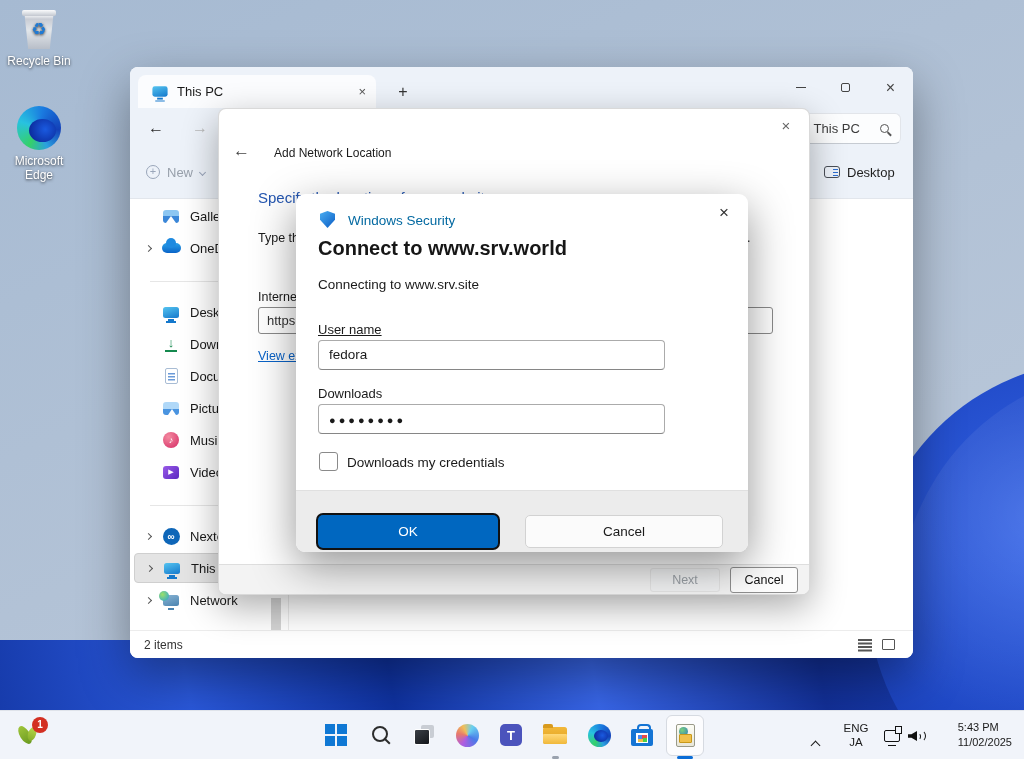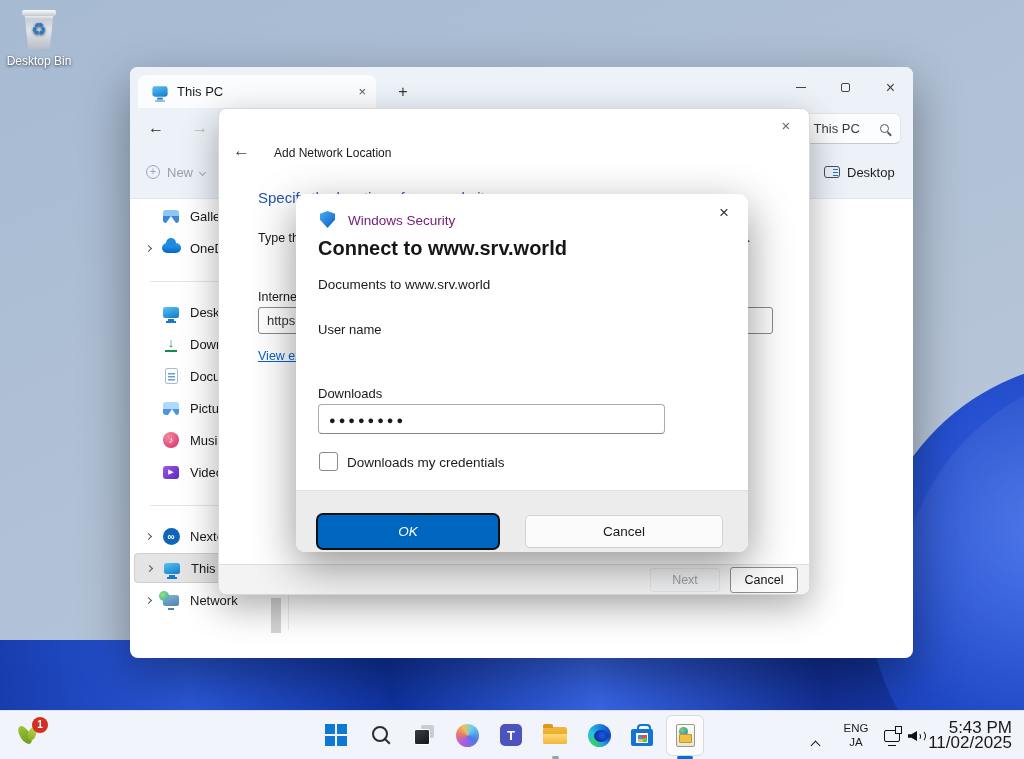--- a/index.html
+++ b/index.html
@@ -105,32 +105,32 @@
   .wiz-input { position:absolute; left:39px; top:198px; width:515px; height:27px; border:1px solid #8a8a8a; border-radius:3px; background:#fff; font-size:13px; color:#333; line-height:25px; padding-left:8px; }
   .wiz-link { position:absolute; left:39px; top:240px; font-size:12.5px; color:#0a63c8; text-decoration:underline; white-space:nowrap; }
   .wiz-footer { position:absolute; left:0; right:0; top:455px; height:32px; background:#f3f3f3; border-top:1px solid #dedede; }
   .wiz-btn { position:absolute; height:24px; border-radius:3px; font-size:12.5px; text-align:center; line-height:22px; }
   .wiz-next { left:431px; top:459px; width:70px; background:#f1f2f3; border:1px solid #e4e4e4; color:#9aa0a6; }
   .wiz-cancel { left:511px; top:458px; width:68px; height:26px; background:#fdfdfd; border:1px solid #8f8f8f; color:#111; line-height:24px; }
 
   
   .secdlg { position:absolute; left:296px; top:194px; width:452px; height:358px; background:#fff; border-radius:9px; box-shadow:0 14px 44px rgba(0,0,0,.42); overflow:hidden; }
   .sec-shield { position:absolute; left:24px; top:17px; width:15px; height:17px; background:linear-gradient(135deg,#4aaef2,#0b5cc4); clip-path:polygon(50% 0,100% 16%,100% 52%,50% 100%,0 52%,0 16%); }
-  .sec-app { position:absolute; left:52px; top:19px; font-size:13.5px; color:#701a75; }
+  .sec-app { position:absolute; left:52px; top:19px; font-size:13.5px; color:#0369a1; }
   .sec-close { position:absolute; right:12px; top:7px; width:24px; height:24px; text-align:center; line-height:24px; font-size:17px; color:#333; }
   .sec-title { position:absolute; left:22px; top:43px; font-size:20px; font-weight:bold; color:#161616; }
   .sec-sub { position:absolute; left:22px; top:83px; font-size:13.5px; color:#1a1a1a; }
   .sec-label { position:absolute; left:22px; font-size:13px; color:#1a1a1a; }
   .sec-input { position:absolute; left:22px; width:347px; height:30px; border:1px solid #ababab; border-bottom-color:#868686; border-radius:4px; background:#fff; font-size:13.5px; color:#1a1a1a; line-height:28px; padding-left:10px; }
   .sec-dots { letter-spacing:3px; font-size:11px; line-height:30px; }
   .sec-check { position:absolute; left:23px; top:258px; width:19px; height:19px; border:1px solid #8a8a8a; border-radius:3px; background:#fff; }
   .sec-chklabel { position:absolute; left:51px; top:261px; font-size:13.5px; color:#1a1a1a; }
   .sec-footer { position:absolute; left:0; right:0; top:296px; bottom:0; background:#ececec; border-top:1px solid #e0e0e0; }
   .sec-btn { position:absolute; top:321px; height:33px; border-radius:5px; font-size:13.5px; text-align:center; line-height:32px; }
-  .sec-ok { left:22px; width:180px; background:#0067c0; color:#fff; box-shadow:0 0 0 2px #111; line-height:33px;font-style:italic; }
+  .sec-ok { left:22px; width:180px; background:#0067c0; color:#fff; box-shadow:0 0 0 2px #111; line-height:33px; }
   .sec-cancel { left:229px; width:198px; background:#fbfbfb; border:1px solid #d2d2d2; color:#1a1a1a; }
 
   
   .taskbar { position:absolute; left:0; right:0; top:710px; height:49px; background:#f1f4fa; border-top:1px solid #dfe3ea; }
   .tb-ic { position:absolute; top:12px; width:24px; height:24px; display:flex; align-items:center; justify-content:center; }
   .ic-start { width:22px; height:22px; background-image:linear-gradient(#1078d4,#1078d4),linear-gradient(#1078d4,#1078d4),linear-gradient(#1078d4,#1078d4),linear-gradient(#1078d4,#1078d4); background-size:10px 10px; background-position:0 0,12px 0,0 12px,12px 12px; background-repeat:no-repeat; }
   .ic-search { width:20px; height:20px; position:relative; }
   .ic-search::before { content:""; position:absolute; left:1px; top:1px; width:12px; height:12px; border:2px solid #2c2c2c; border-radius:50%; }
   .ic-search::after { content:""; position:absolute; width:8px; height:2px; background:#2c2c2c; transform:rotate(45deg); right:0px; bottom:3px; }
   .ic-tv { position:relative; width:22px; height:22px; }
@@ -159,36 +159,40 @@
   .wbadge { position:absolute; left:18px; top:-2px; width:16px; height:16px; border-radius:50%; background:#d32f22; color:#fff; font-size:10px; font-weight:bold; text-align:center; line-height:16px; }
   .tray-chev { position:absolute; left:812px; top:24px; }
   .tray-lang { position:absolute; left:840px; top:10px; width:32px; text-align:center; font-size:11.5px; color:#1a1a1a; line-height:14px; }
   .ic-netmon { position:absolute; left:884px; top:19px; width:16px; height:12px; border:1.5px solid #111; border-radius:2px; }
   .ic-netmon::after { content:""; position:absolute; left:3px; bottom:-5px; width:8px; height:1.5px; background:#111; }
   .ic-netmon::before { content:""; position:absolute; top:-5px; right:-3px; width:5px; height:6px; border:1.5px solid #111; background:#f1f4fa; }
   .ic-vol { position:absolute; left:908px; top:18px; width:20px; height:14px; }
   .vol-core { position:absolute; left:0; top:2px; width:9px; height:10px; background:#111; clip-path:polygon(0 32%,38% 32%,100% 0,100% 100%,38% 68%,0 68%); }
   .vol-w1 { position:absolute; left:6px; top:3.5px; width:7px; height:7px; border:1.5px solid transparent; border-right-color:#111; border-radius:50%; }
   .vol-w2 { position:absolute; left:7px; top:1px; width:11px; height:12px; border:1.5px solid transparent; border-right-color:#111; border-radius:50%; }
-  .tray-clock { position:absolute; right:12px; top:9px; text-align:right; font-size:17px; color:#1a1a1a; line-height:15px; }
+  .tray-clock { position:absolute; right:12px; top:9px; text-align:left; font-size:11px; color:#1a1a1a; line-height:15px; }
 </style>
 </head>
 <body>
 
 <div class="screen">
   <div class="bloom-band"></div>
   <div class="bloom-right"></div>
 
   <div class="dicon" style="left:4px; top:10px;">
     <div class="bin-art">
       <div class="bin-body"></div>
       <div class="bin-lid"></div>
       <div class="bin-glyph">♻</div>
     </div>
-    <div>Desktop Bin</div>
+    <div>Recycle Bin</div>
+  </div>
+  <div class="dicon" style="left:4px; top:106px;">
+    <div class="edge-orb edge-desktop"></div>
+    <div style="width:64px;margin:0 auto;">Microsoft Edge</div>
   </div>
 
   <div class="explorer">
     <div class="exp-head"></div>
 
     <div class="exp-tab">
       <span class="ic-mon" style="transform:scale(.95);"></span>
       <span class="tab-label">This PC</span>
       <span class="xglyph" style="font-size:13px;color:#555;">×</span>
     </div>
@@ -309,20 +313,27 @@
           <span class="chev chev-right"></span>
         </span>
       <span class="si">
           <span class="ic-netpc"></span>
         </span>
       <span class="sl">Network</span>
     </div>
     <div class="side-scroll"></div>
     <div class="vdivider"></div>
 
+    <div class="statusbar">
+      <span class="status-left">2 items</span>
+      <span class="view-icons">
+        <span class="ham"></span>
+        <span class="sqr"></span>
+      </span>
+    </div>
   </div>
 
   <div class="wizard">
     <div class="wiz-close">×</div>
     <div class="wiz-back">←</div>
     <div class="wiz-title">Add Network Location</div>
     <div class="wiz-heading">Specify the location of your website</div>
     <div class="wiz-desc">Type the address of the website, FTP site, or network location that this shortcut will open.</div>
     <div class="wiz-label">Internet or network address:</div>
     <div class="wiz-input">https://</div>
@@ -330,22 +341,23 @@
     <div class="wiz-footer"></div>
     <div class="wiz-btn wiz-next">Next</div>
     <div class="wiz-btn wiz-cancel">Cancel</div>
   </div>
 
   <div class="secdlg">
     <div class="sec-shield"></div>
     <div class="sec-app">Windows Security</div>
     <div class="sec-close">×</div>
     <div class="sec-title">Connect to www.srv.world</div>
-    <div class="sec-sub">Documents to www.srv.world</div>
-    <div class="sec-label" style="top:128px;">User name</div>
+    <div class="sec-sub">Connecting to www.srv.site</div>
+    <div class="sec-label" style="top:128px;text-decoration:underline;">User name</div>
+    <div class="sec-input" style="top:146px;">fedora</div>
     <div class="sec-label" style="top:192px;">Downloads</div>
     <div class="sec-input sec-dots" style="top:210px;">●●●●●●●●</div>
     <div class="sec-check"></div>
     <div class="sec-chklabel">Downloads my credentials</div>
     <div class="sec-footer"></div>
     <div class="sec-btn sec-ok">OK</div>
     <div class="sec-btn sec-cancel">Cancel</div>
   </div>
 
   <div class="taskbar">

